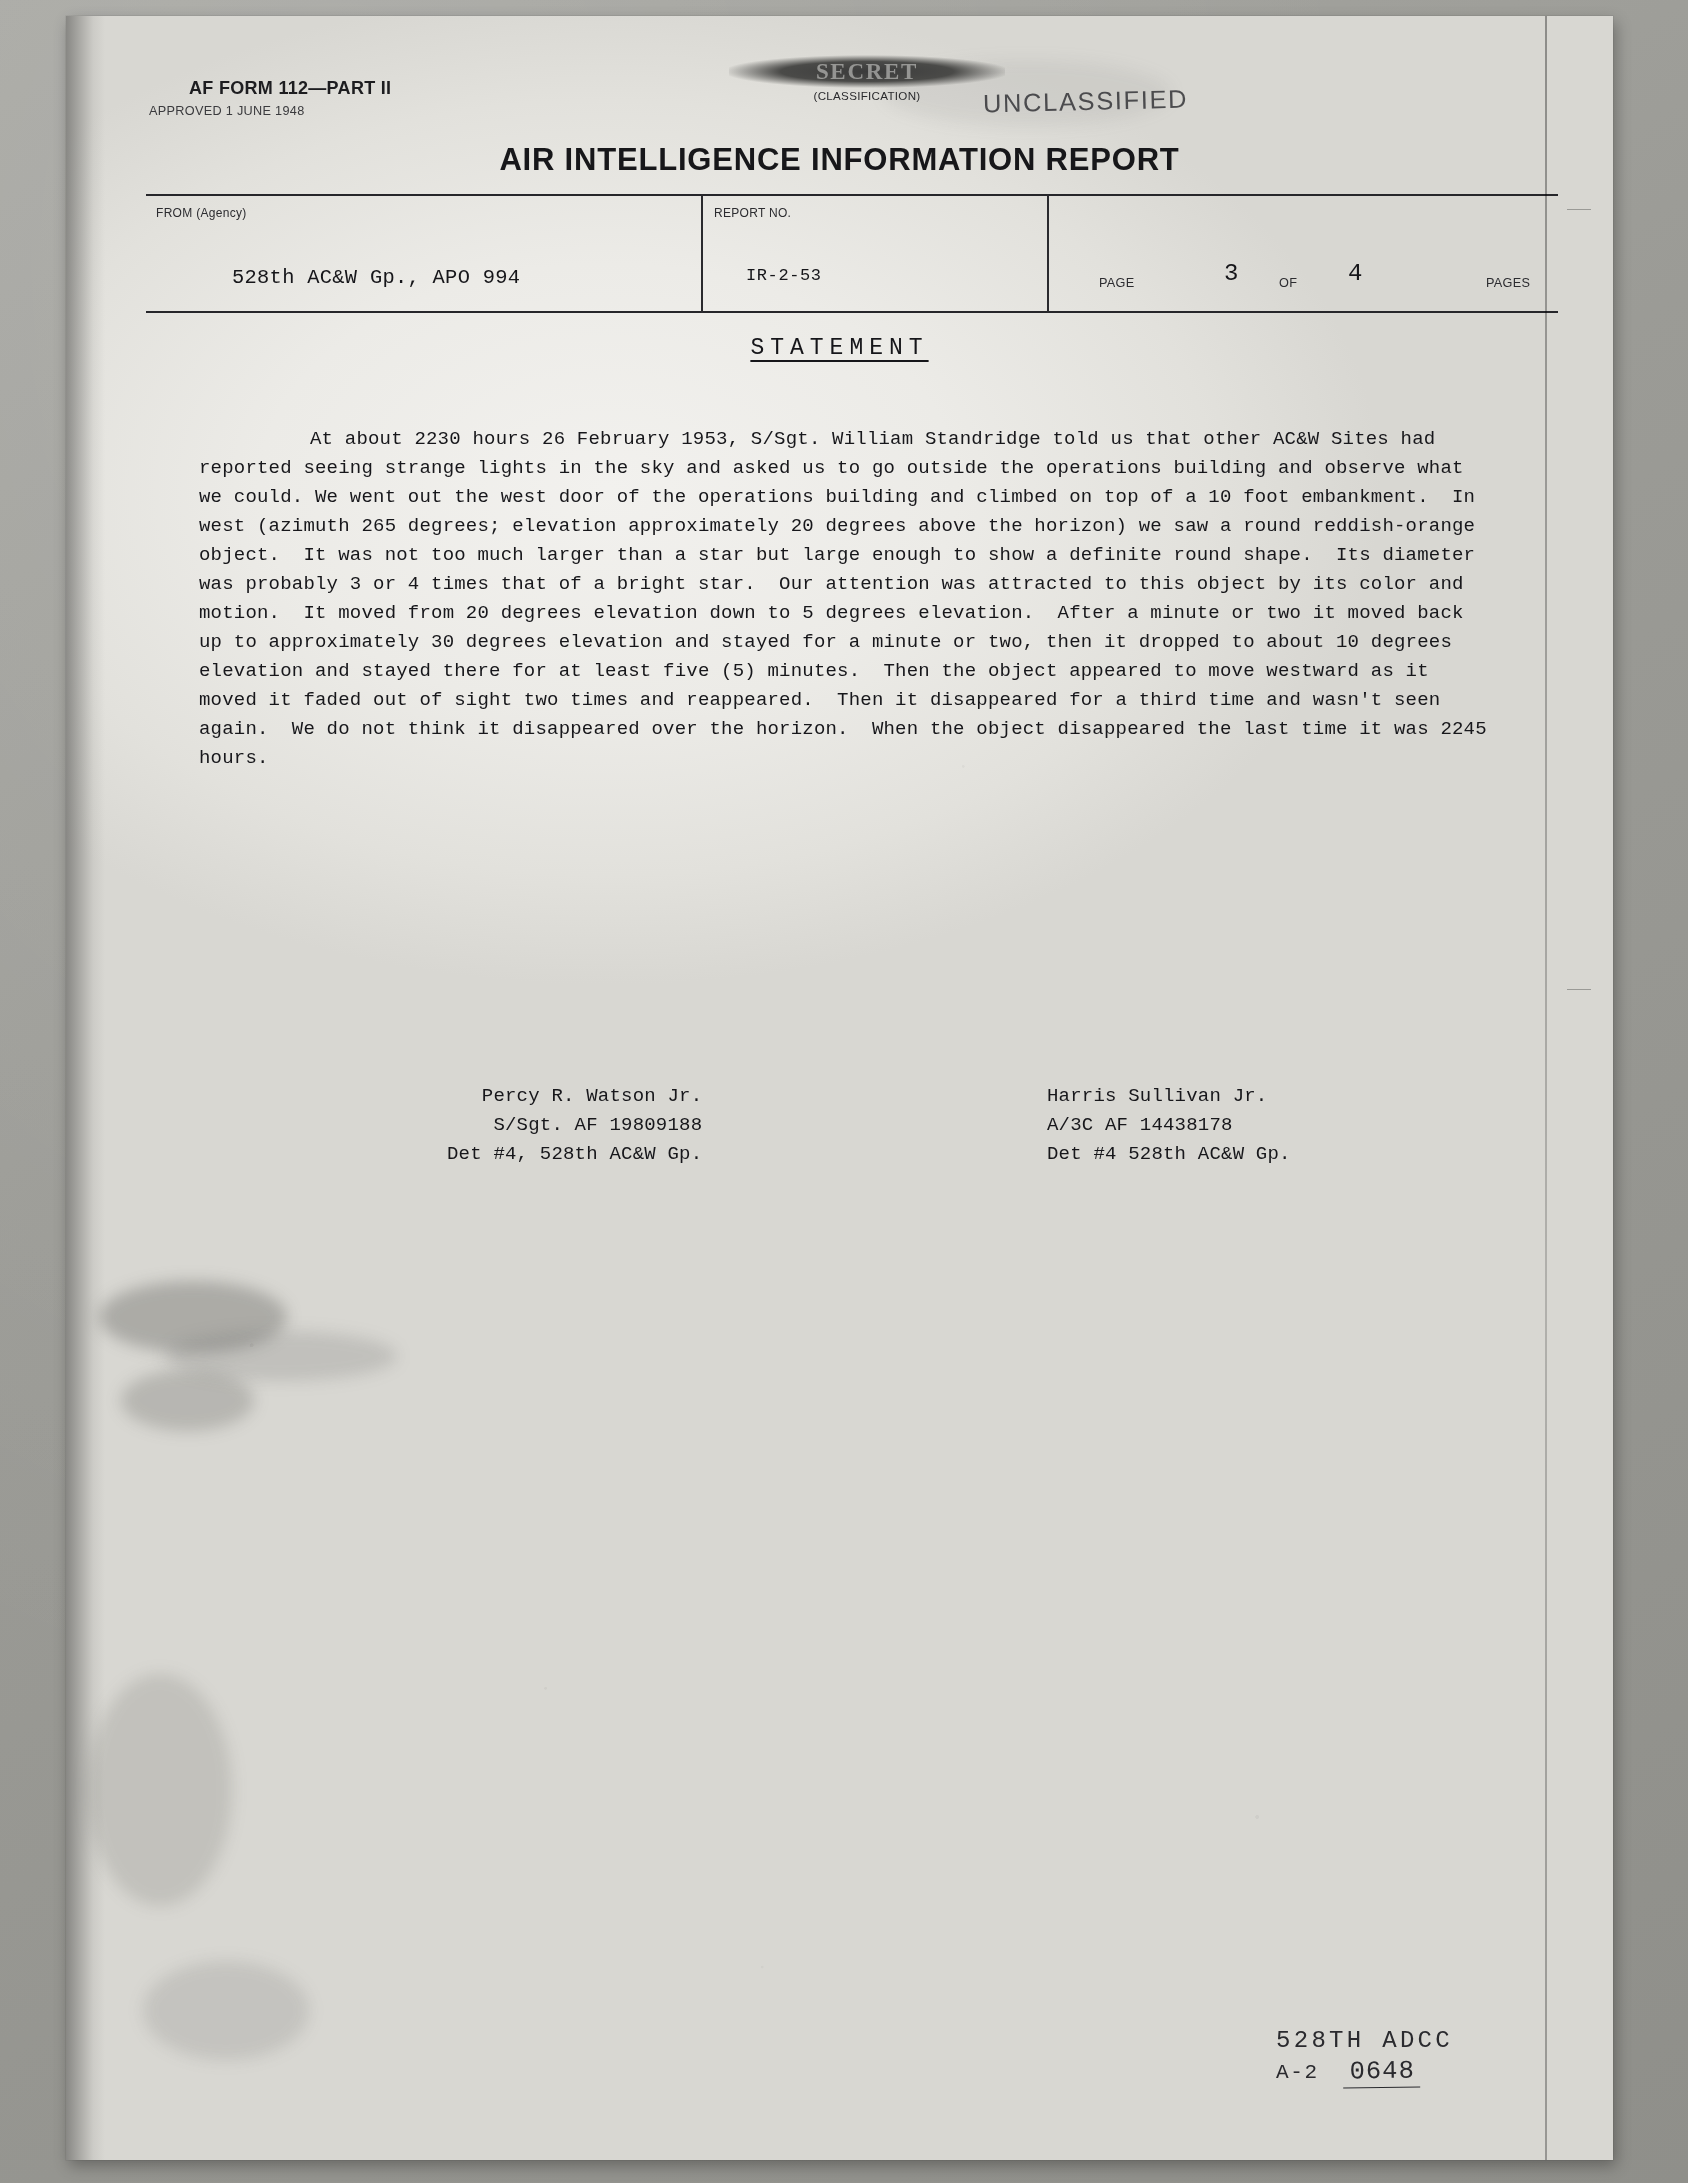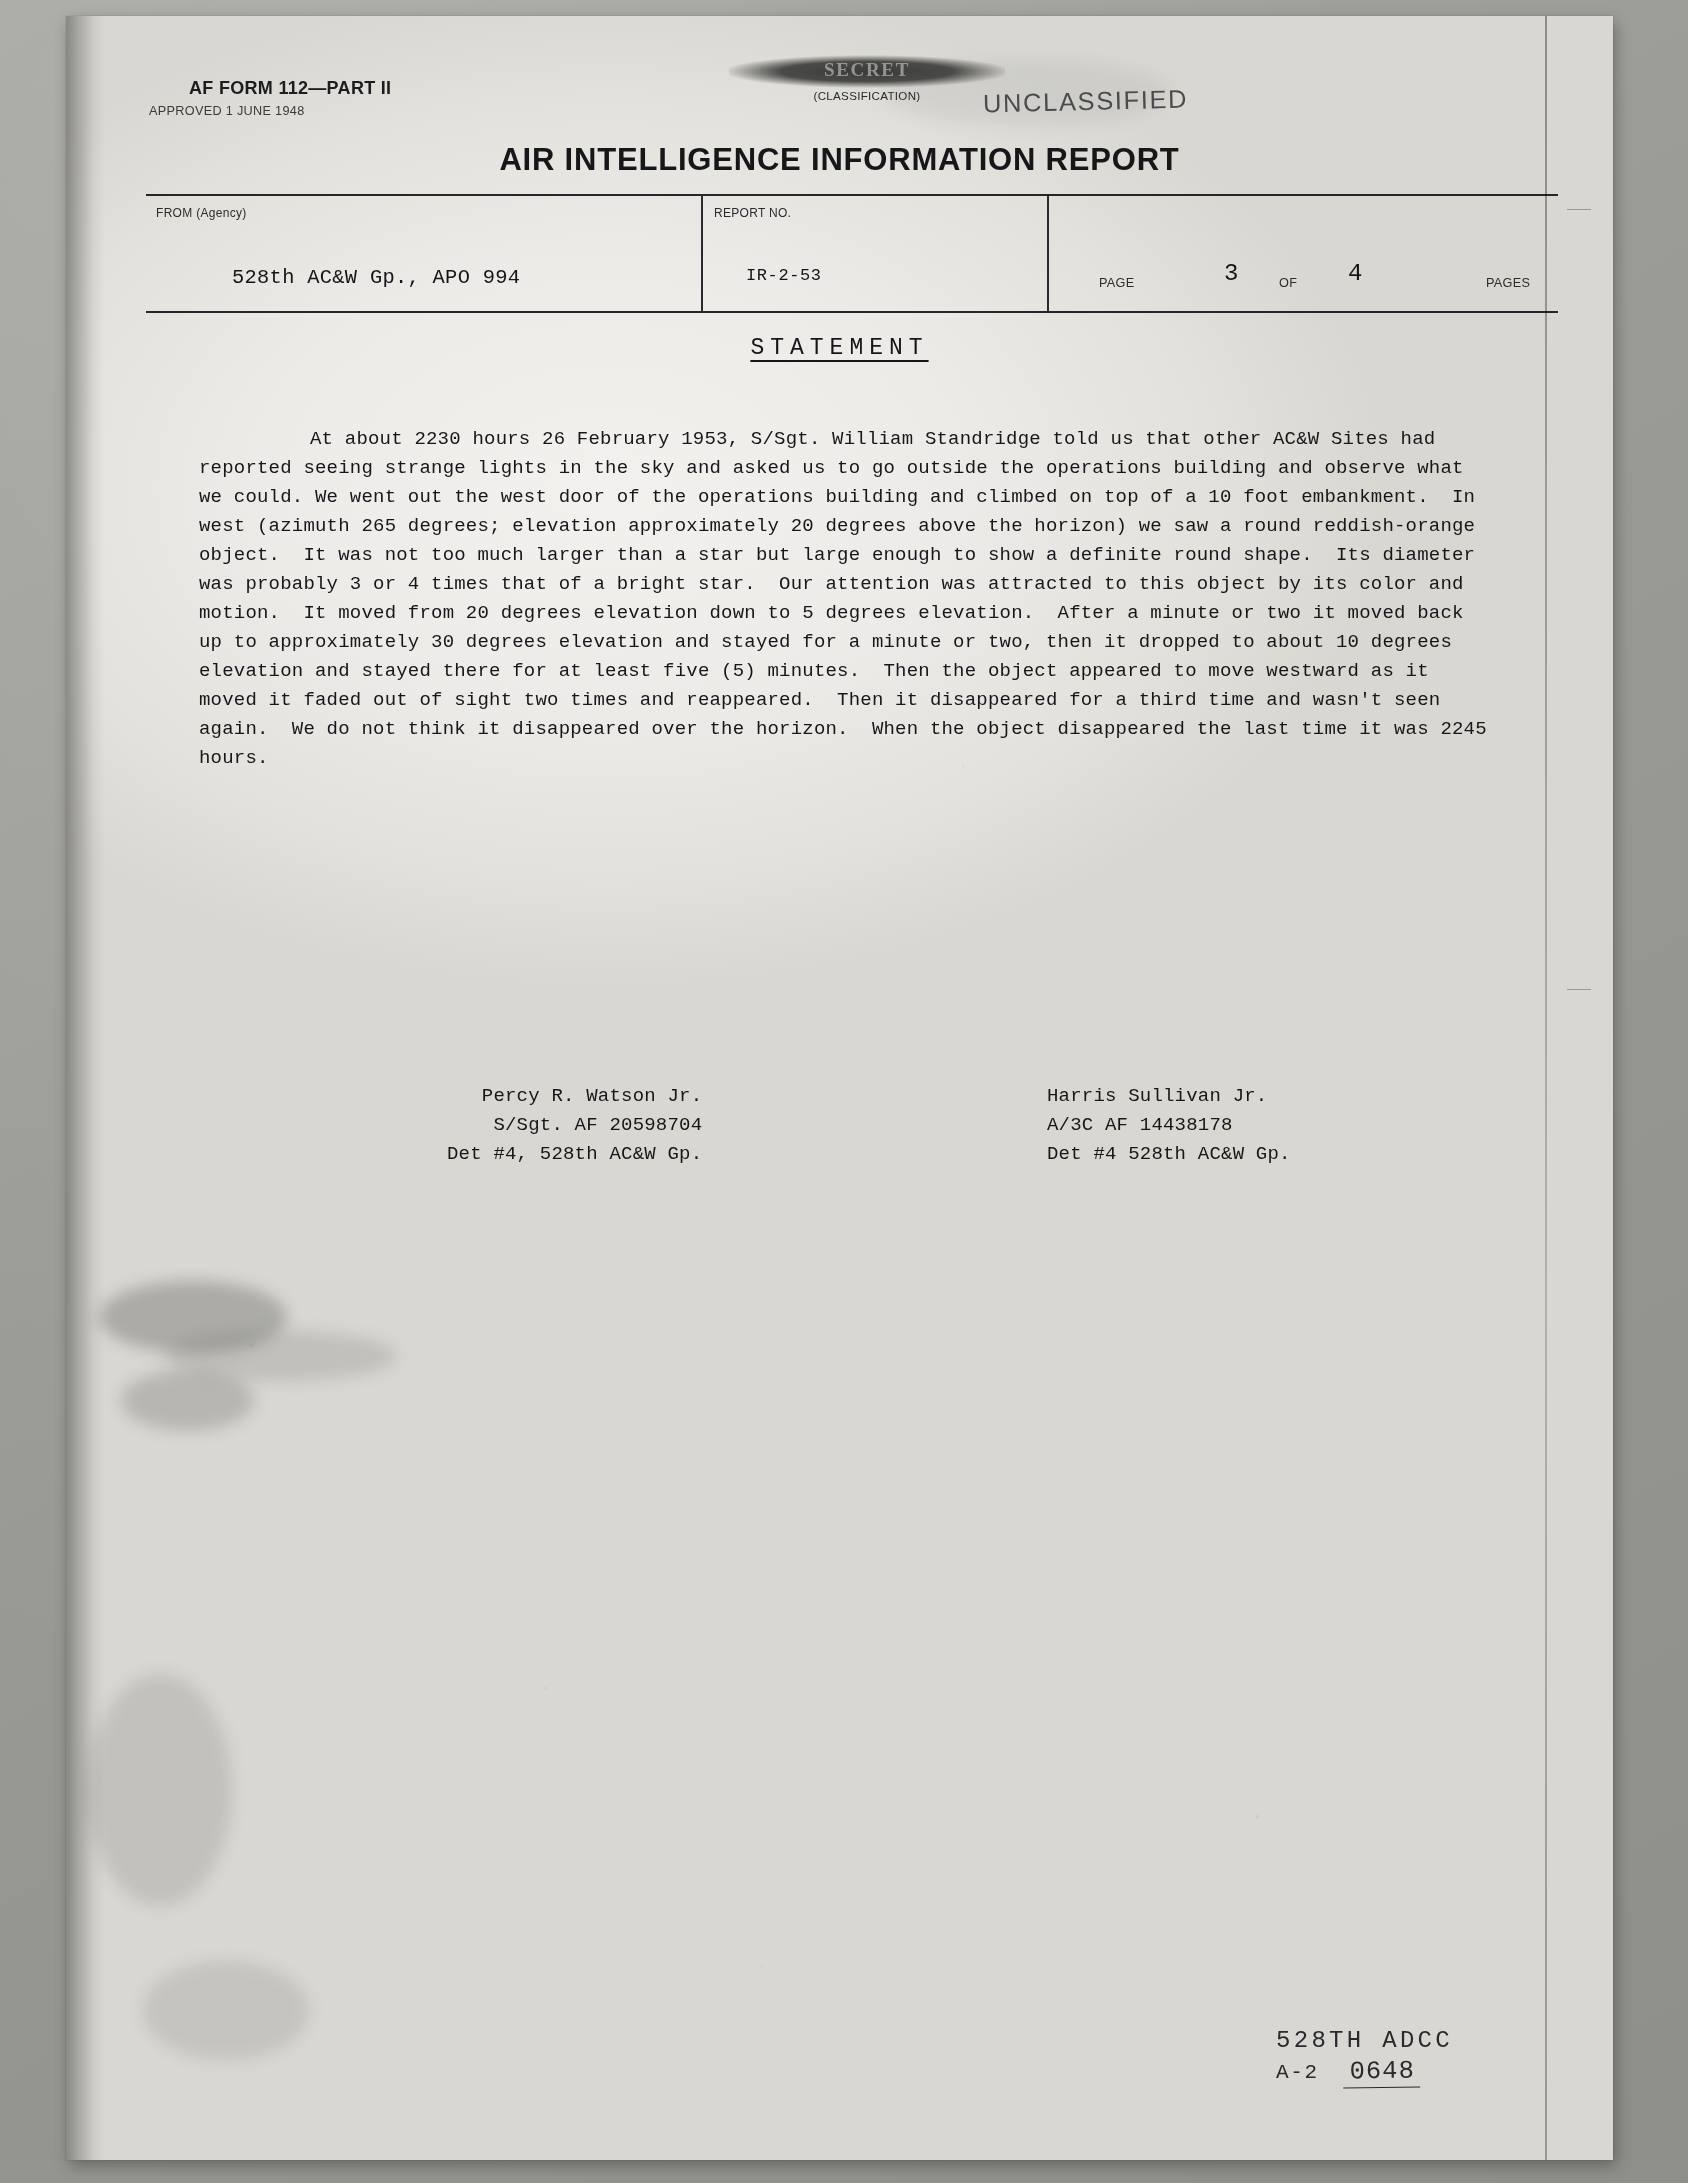--- a/index.html
+++ b/index.html
@@ -112,21 +112,21 @@
     height: 33px;
     margin: 0 auto;
     background:
       radial-gradient(ellipse 144px 16.6px at 50% 50%, #3b3b3b 0%, #4a4a48 60%, rgba(90,90,88,0) 100%);
     border-radius: 5.5px;
   }
   #secretword {
     position: absolute;
     left: 0; right: 0; top: 4.4px;
     font-family: "Liberation Serif", serif;
-    font-size: 19px;
+    font-size: 23px;
     font-weight: bold;
     letter-spacing: 1.7px;
     color: #d9d9d6;
     opacity: .55;
     text-align: center;
   }
   #classlabel {
     margin-top: 1.1px;
     font-size: 11.6px;
     letter-spacing: 0.3px;
@@ -352,21 +352,21 @@
     <div id="lbl-pages">PAGES</div>
 
     <div class="mono" id="statement-heading">STATEMENT</div>
 
     <div id="body">
       <p>At about 2230 hours 26 February 1953, S/Sgt. William Standridge told us that other AC&amp;W Sites had reported seeing strange lights in the sky and asked us to go outside the operations building and observe what we could. We went out the west door of the operations building and climbed on top of a 10 foot embankment.  In west (azimuth 265 degrees; elevation approximately 20 degrees above the horizon) we saw a round reddish-orange object.  It was not too much larger than a star but large enough to show a definite round shape.  Its diameter was probably 3 or 4 times that of a bright star.  Our attention was attracted to this object by its color and motion.  It moved from 20 degrees elevation down to 5 degrees elevation.  After a minute or two it moved back up to approximately 30 degrees elevation and stayed for a minute or two, then it dropped to about 10 degrees elevation and stayed there for at least five (5) minutes.  Then the object appeared to move westward as it moved it faded out of sight two times and reappeared.  Then it disappeared for a third time and wasn't seen again.  We do not think it disappeared over the horizon.  When the object disappeared the last time it was 2245 hours.</p>
     </div>
 
     <div class="sigblock" id="sig-left">
       <div>Percy R. Watson Jr.</div>
-      <div>S/Sgt. AF 20598704</div>
+      <div>S/Sgt. AF 19809188</div>
       <div>Det #4, 528th AC&amp;W Gp.</div>
     </div>
 
     <div class="sigblock" id="sig-right">
       <div>Harris Sullivan Jr.</div>
       <div>A/3C AF 14438178</div>
       <div>Det #4 528th AC&amp;W Gp.</div>
     </div>
 
     <div id="stamp">

